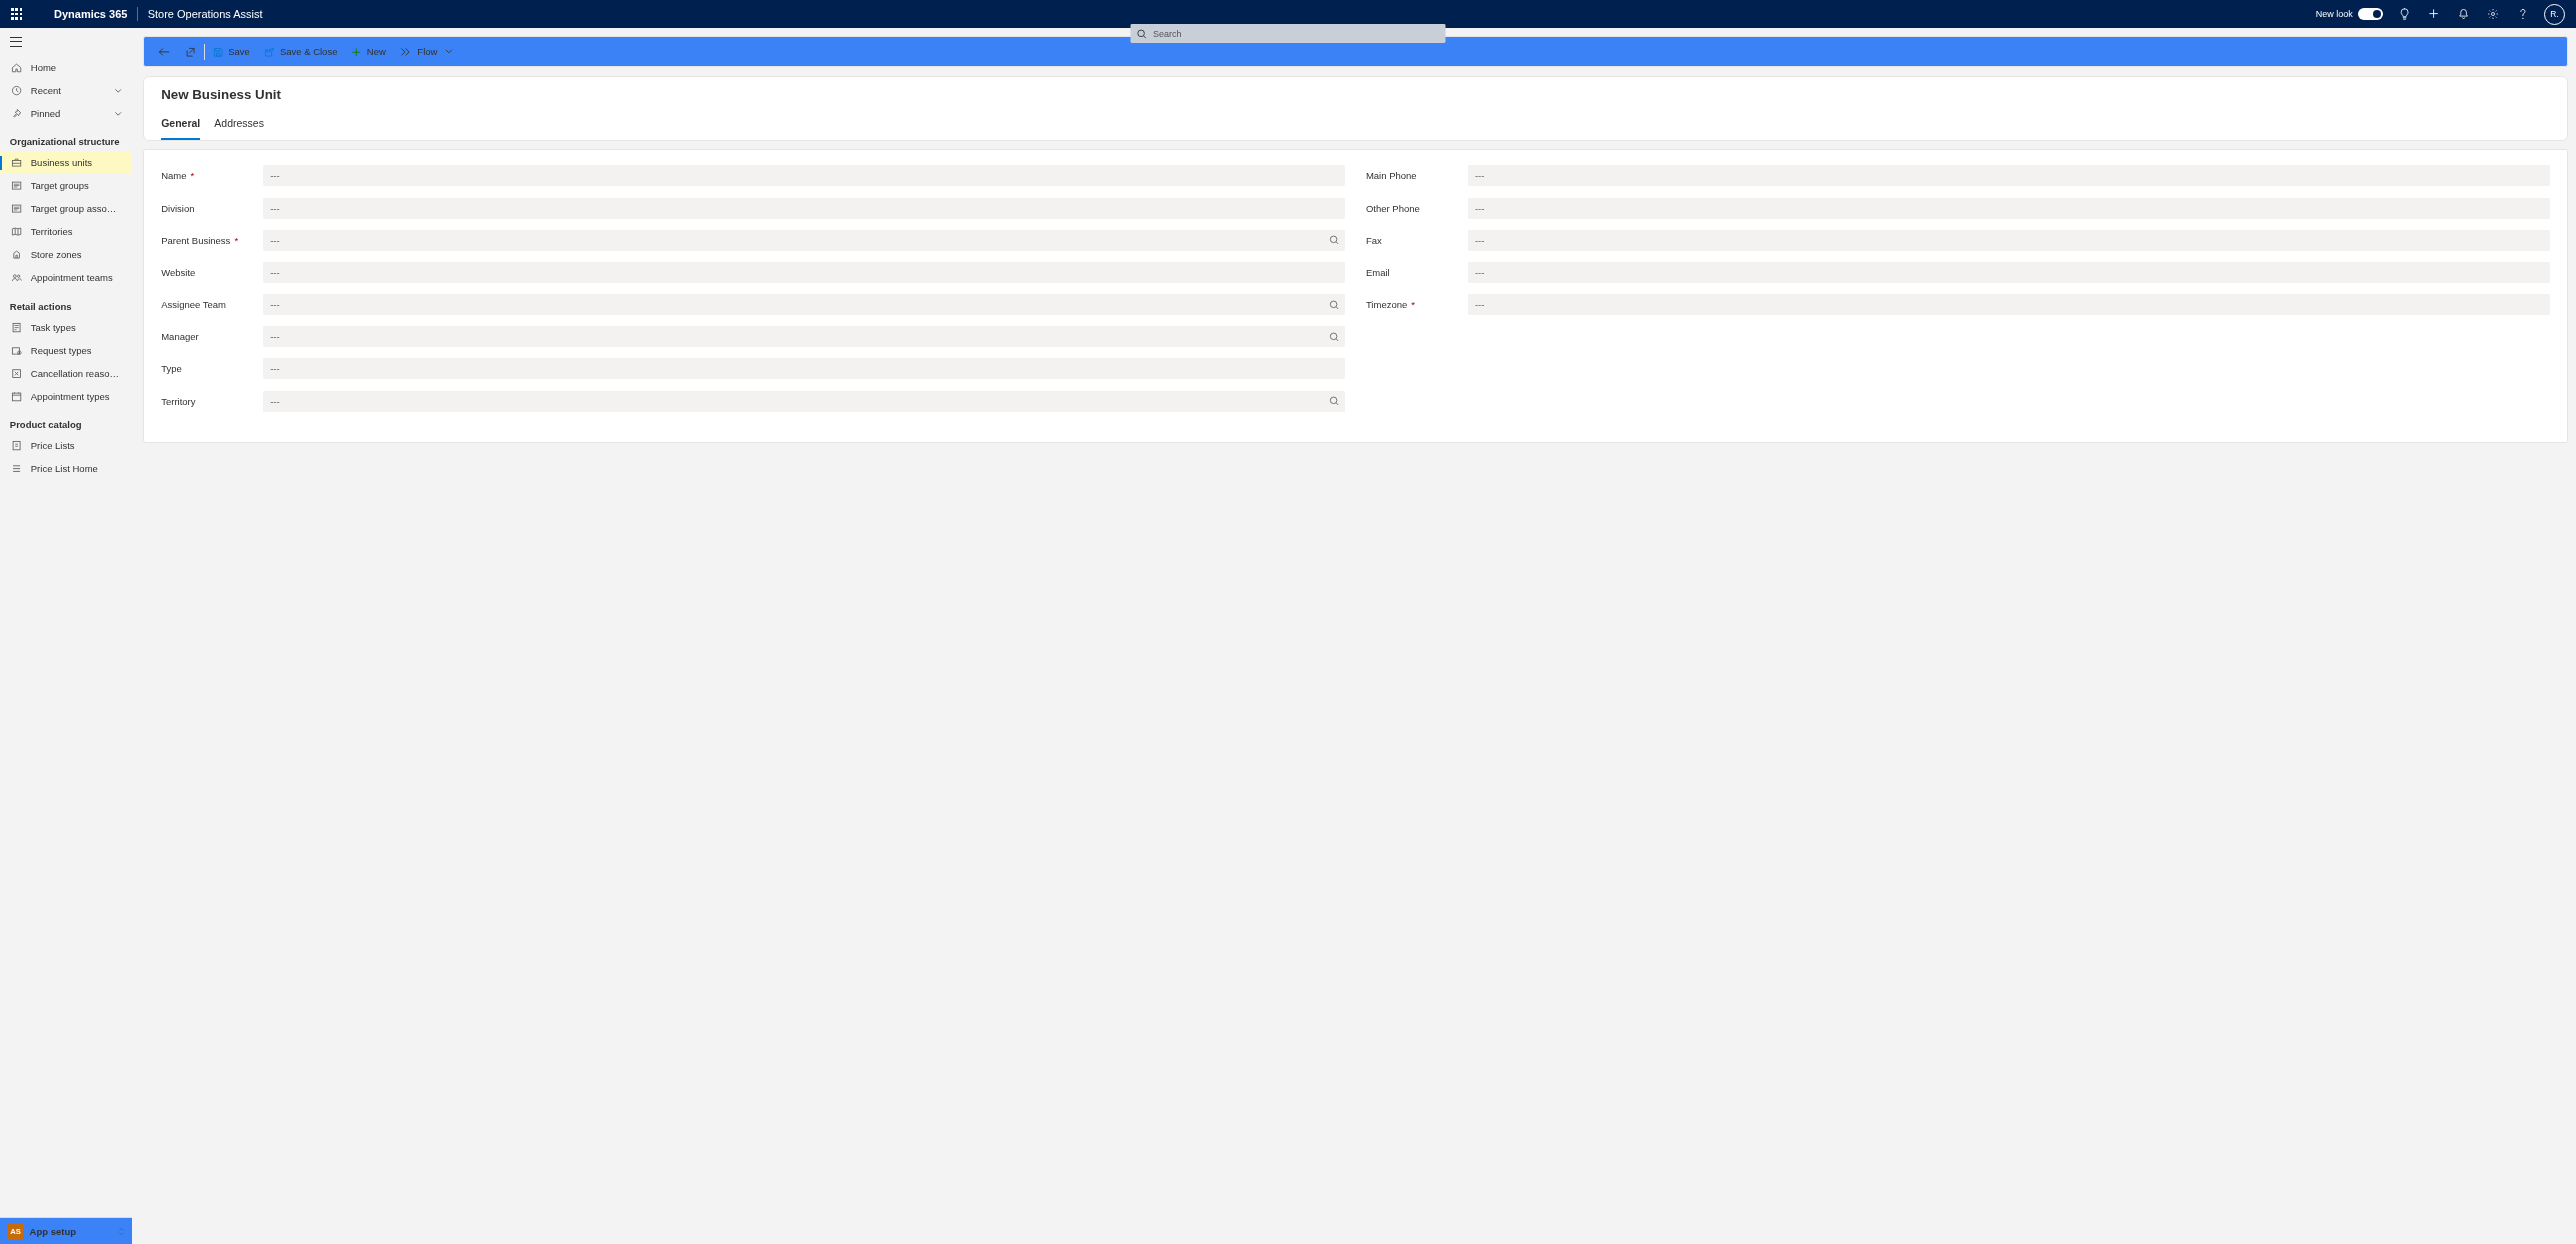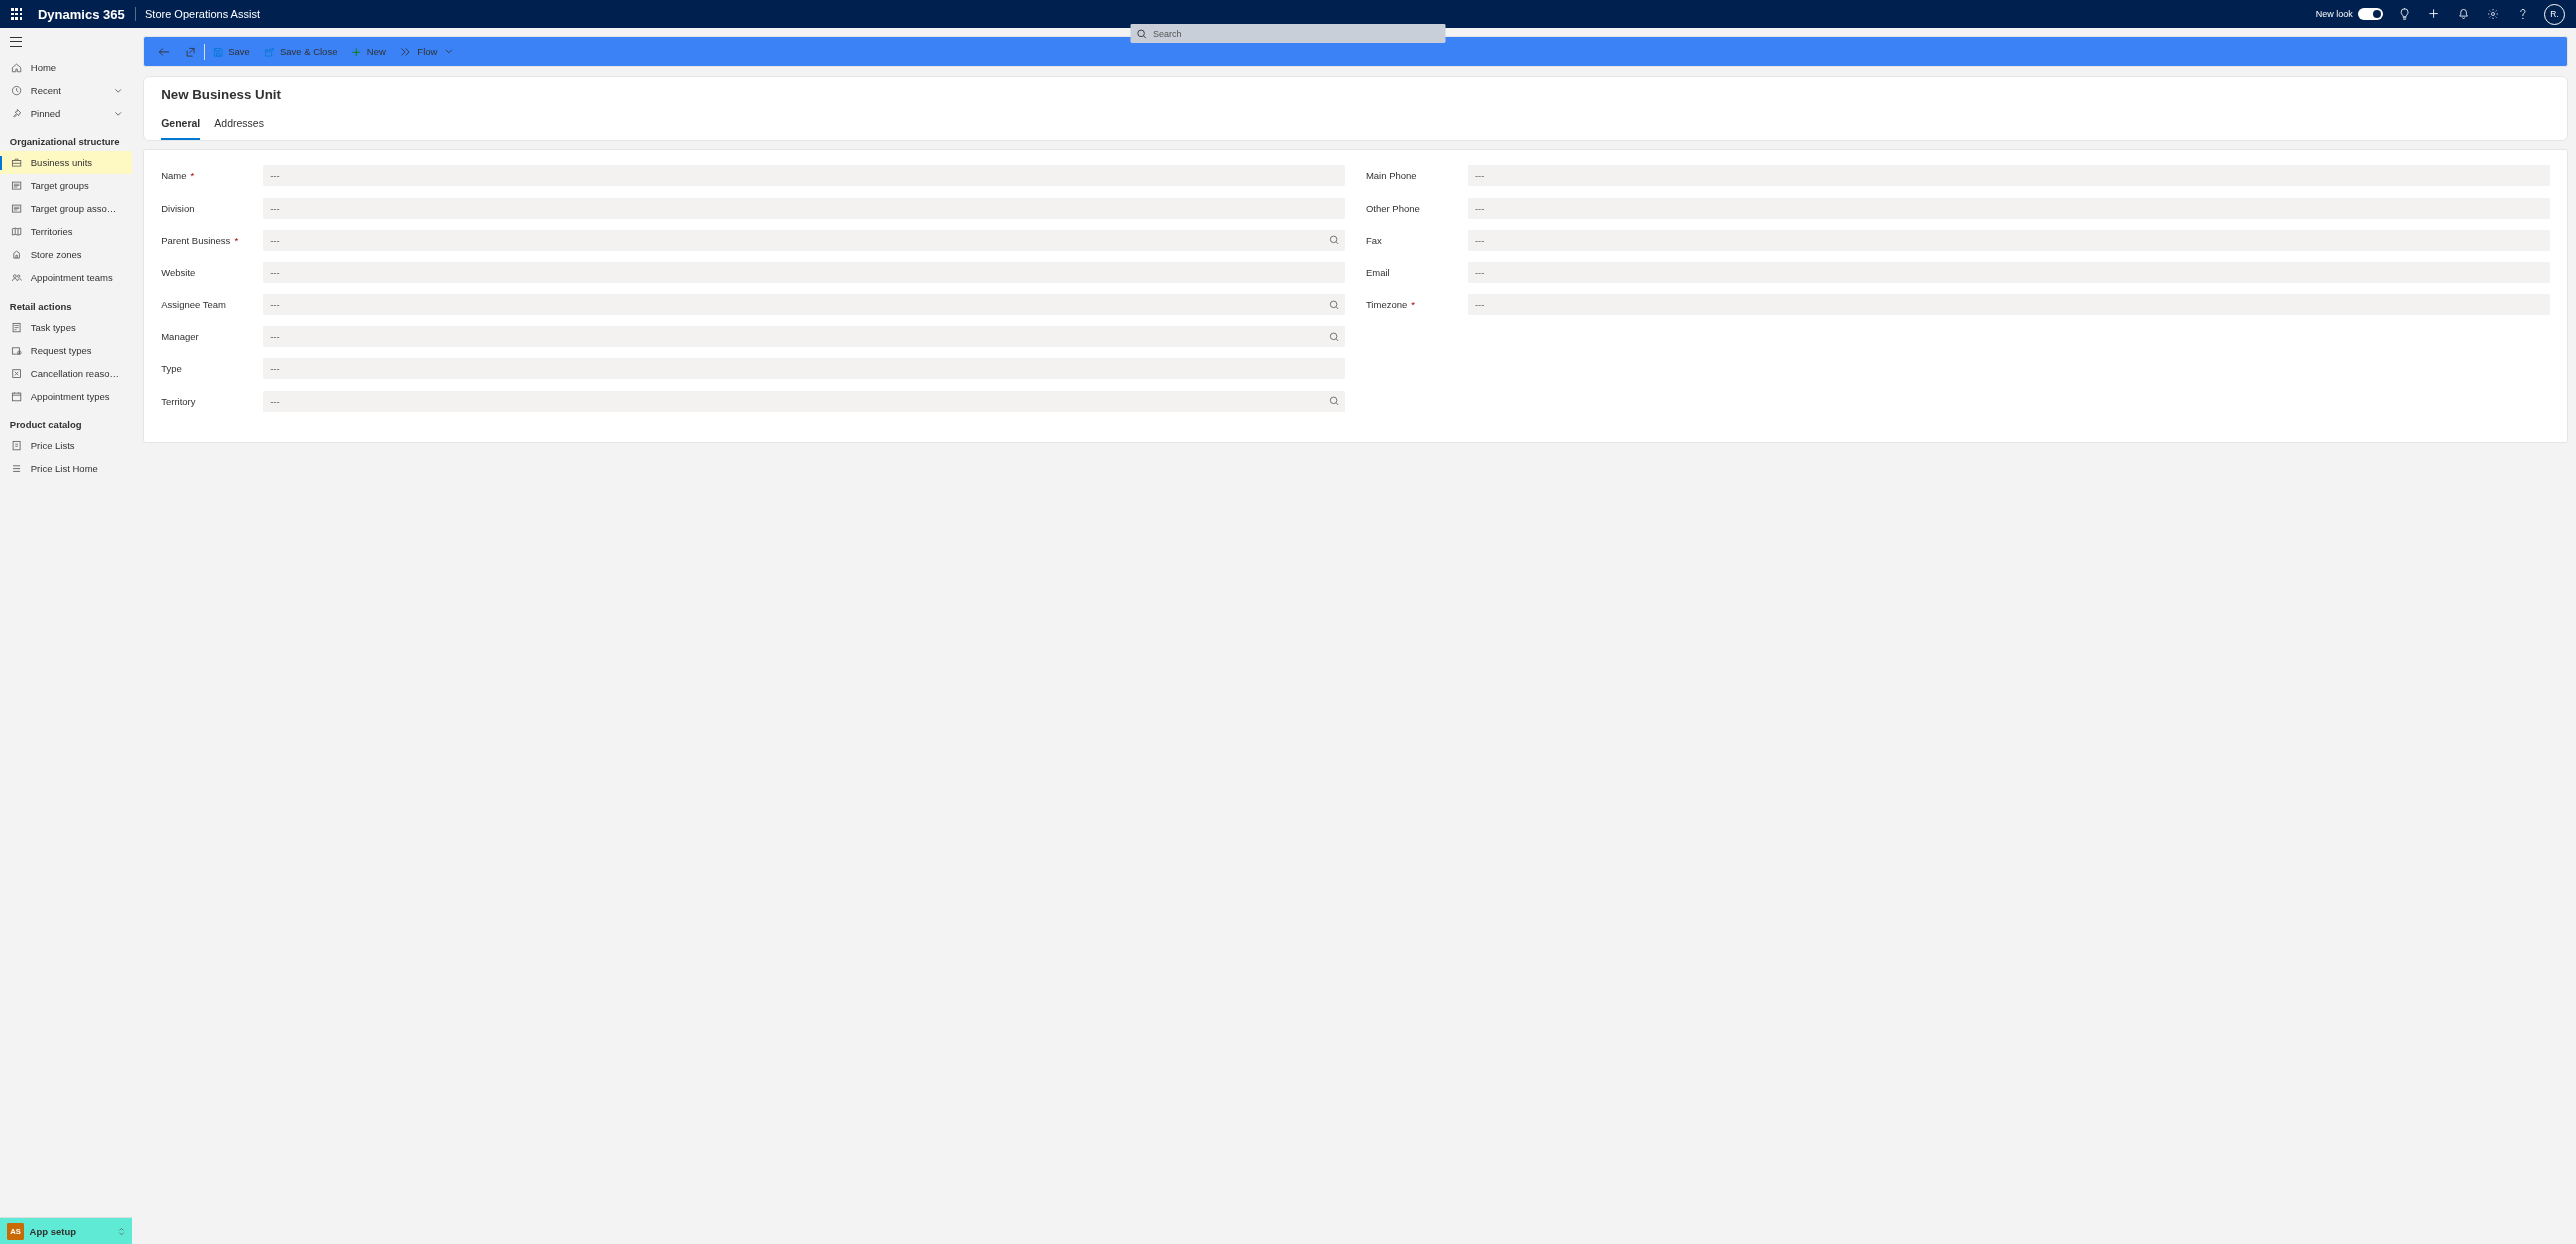--- a/index.html
+++ b/index.html
@@ -3,21 +3,21 @@
 <meta charset="utf-8">
 <style>
   * { box-sizing: border-box; }
   html, body { margin: 0; padding: 0; font-family: "Segoe UI", Arial, sans-serif; font-size: 9.8px; color: #323130; background: #fff; height: 100%; }
   
   
   .top-header { height: 28px; background: #002050; color: #fff; display: flex; align-items: center; padding: 0 5.6px; position: relative; }
   .waffle-icon { width: 22.4px; height: 22.4px; display: flex; align-items: center; justify-content: center; cursor: pointer; }
   .waffle-grid { width: 11.2px; height: 11.2px; display: grid; grid-template-columns: repeat(3, 2.8px); grid-template-rows: repeat(3, 2.8px); gap: 1.4px; }
   .waffle-grid span { background: #fff; }
-  .brand { font-weight: 600; font-size: 13px; margin-left: 10px; }
+  .brand { font-weight: 600; font-size: 11px; margin-left: 26px; }
   .header-divider { width: 0.7px; height: 14px; background: rgba(255,255,255,0.35); margin: 0 9.8px; }
   .app-name { font-size: 11px; color: #fff; }
   .header-search-wrap { position: absolute; left: 50%; transform: translateX(-50%); width: 315px; margin-top: 39px; }
   .header-search { width: 100%; height: 19.6px; background: #c8cfd8; border: none; border-radius: 1.4px; padding: 0 7px 0 22.4px; font-size: 9px; color: #333; }
   .header-search::placeholder { color: #555; }
   .search-icon-wrap { position: absolute; left: 5.6px; top: 50%; transform: translateY(-50%); color: #333; display: flex; }
   .header-right { margin-left: auto; display: flex; align-items: center; gap: 12.6px; margin-right: 5.6px; }
   .newlook-wrap { display: flex; align-items: center; gap: 5.6px; font-size: 9px; }
   .toggle-track { width: 25px; height: 12.6px; border-radius: 6.3px; background: #fff; position: relative; cursor: pointer; }
   .toggle-knob { position: absolute; width: 8.4px; height: 8.4px; border-radius: 50%; background: #002050; top: 2.1px; right: 2.1px; }
@@ -34,21 +34,21 @@
   .hamburger-btn { width: 15.4px; height: 14px; display: flex; flex-direction: column; justify-content: space-around; cursor: pointer; }
   .hamburger-btn span { display: block; height: 1px; background: #323130; width: 12.6px; }
   .nav-item { display: flex; align-items: center; padding: 0 9.8px; height: 23px; cursor: pointer; font-size: 9.5px; color: #323130; position: relative; }
   .nav-item.active { background: #fef9c3; }
   .nav-item.active::before { content: ''; position: absolute; left: 0; top: 4.2px; bottom: 4.2px; width: 2.1px; background: #0078d4; }
   .nav-icon { width: 12.6px; height: 12.6px; margin-right: 8.4px; flex-shrink: 0; display: flex; align-items: center; justify-content: center; color: #605e5c; }
   .nav-label { flex: 1; white-space: nowrap; overflow: hidden; text-overflow: ellipsis; }
   .nav-chevron { color: #605e5c; display: flex; }
   .nav-section-header { padding: 11.2px 9.8px 4.2px 9.8px; font-weight: 600; font-size: 9.5px; color: #323130; }
   
-  .app-selector { height: 26.6px; border-top: 0.7px solid #ddd; display: flex; align-items: center; padding: 0 7px; background: #5eead4; cursor: pointer; }
+  .app-selector { height: 26.6px; border-top: 0.7px solid #ddd; display: flex; align-items: center; padding: 0 7px; background: #3b82f6; cursor: pointer; }
   .app-selector-badge { width: 17px; height: 17px; background: #c96a05; color: #fff; font-size: 7.7px; font-weight: 600; display: flex; align-items: center; justify-content: center; margin-right: 5.6px; border-radius: 1.4px; }
   .app-selector-label { flex: 1; font-size: 9.5px; font-weight: 600; }
   .app-selector-updown { color: #605e5c; display: flex; flex-direction: column; gap: 0.7px; }
   
   
   .main { flex: 1; background: #f3f3f3; padding: 8.4px 8.4px 8.4px 11.2px; overflow: auto; }
   .cmdbar { background: #3b82f6; border: 0.7px solid #e5e5e5; border-radius: 2.8px; height: 31px; display: flex; align-items: center; padding: 0 7px; margin-bottom: 8.4px; }
   .cmd-btn { height: 28px; display: flex; align-items: center; padding: 0 7px; cursor: pointer; font-size: 9.5px; gap: 4.9px; }
   .cmd-sep { width: 0.7px; height: 15.4px; background: #ddd; margin: 0 1.4px; }
   .cmd-icon { display: flex; align-items: center; justify-content: center; }

